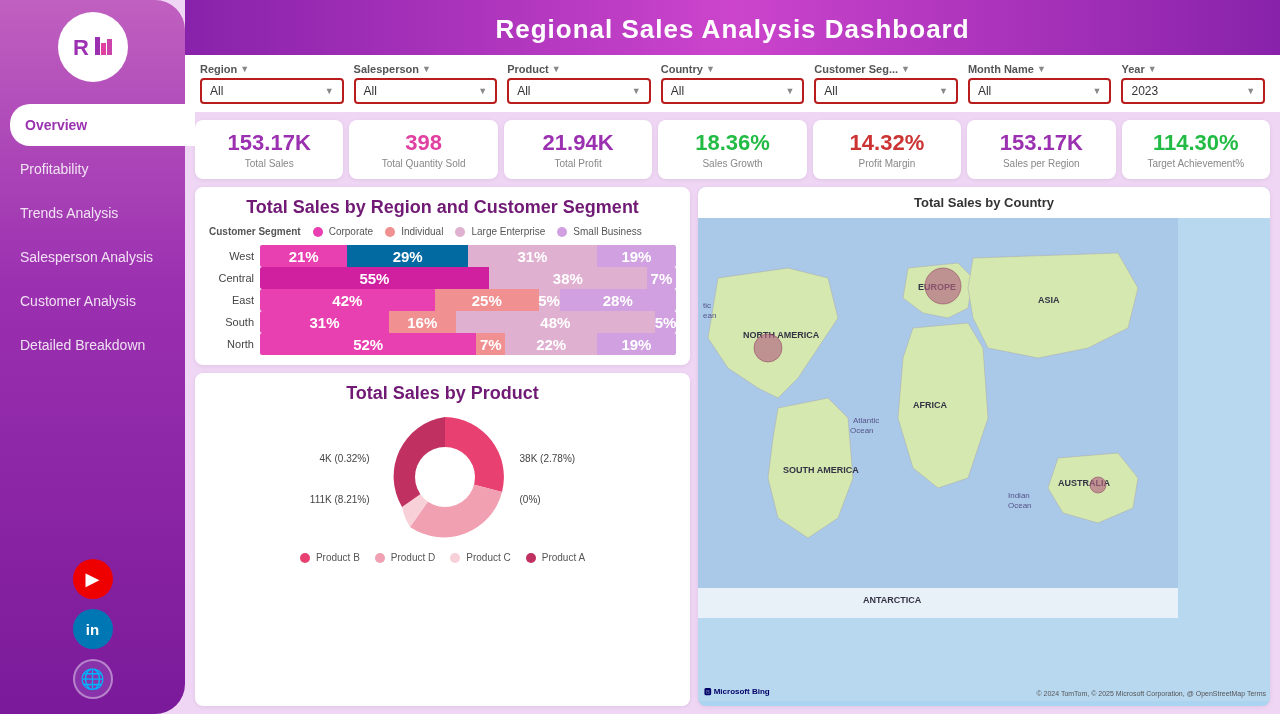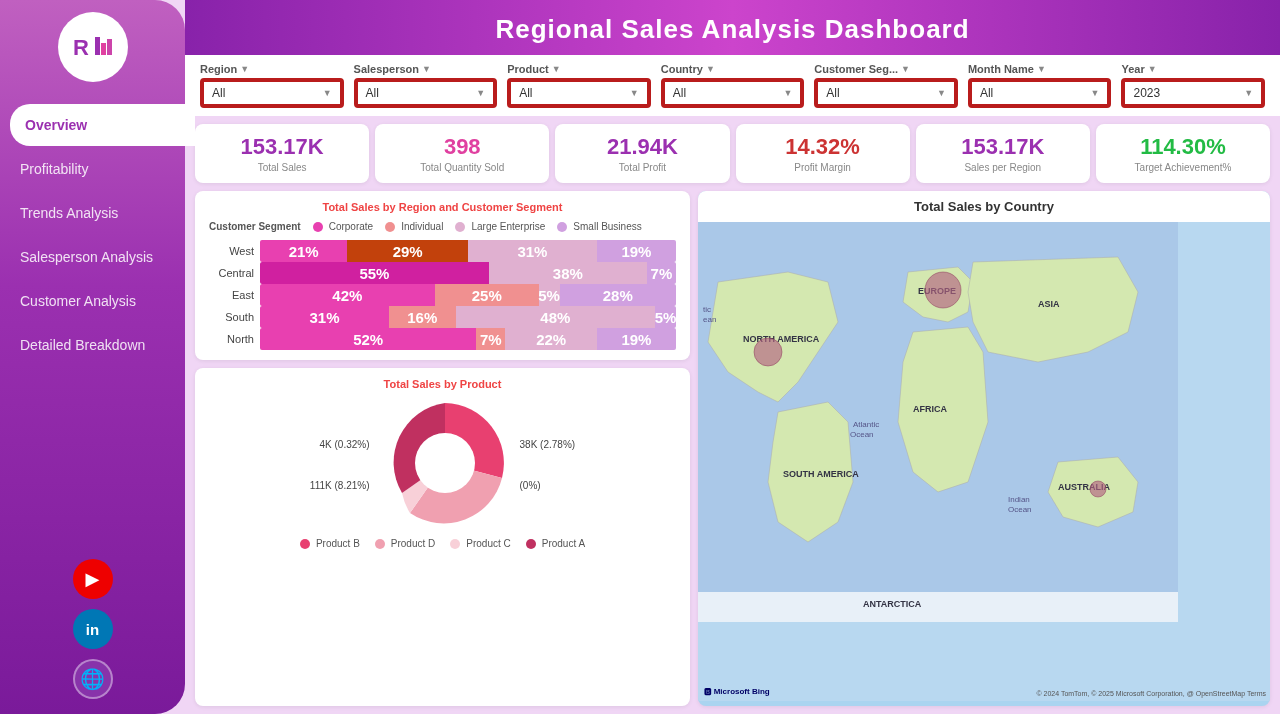--- a/index.html
+++ b/index.html
@@ -120,21 +120,21 @@
     }
     .filter-label {
       font-size: 11px;
       color: #555;
       font-weight: 600;
       display: flex;
       align-items: center;
       gap: 3px;
     }
     .filter-select {
-      border: 4px solid #b91c1c;
+      border: 2px solid #b91c1c;
       border-radius: 4px;
       padding: 4px 8px;
       font-size: 12px;
       color: #333;
       background: white;
       cursor: pointer;
       display: flex;
       align-items: center;
       justify-content: space-between;
     }
@@ -183,23 +183,23 @@
     }
 
     
     .chart-card {
       background: white;
       border-radius: 8px;
       padding: 10px 14px;
       box-shadow: 0 1px 4px rgba(0,0,0,0.08);
     }
     .chart-title {
-      font-size: 11px;
+      font-size: 18px;
       font-weight: 600;
-      color: #ef4444;
+      color: #701a75;
       text-align: center;
       margin-bottom: 8px;
     }
     .legend {
       display: flex;
       gap: 12px;
       font-size: 10px;
       color: #555;
       margin-bottom: 8px;
       flex-wrap: wrap;
@@ -391,20 +391,24 @@
     </div>
     <div class="kpi-card">
       <div class="kpi-value kpi-pink">398</div>
       <div class="kpi-label">Total Quantity Sold</div>
     </div>
     <div class="kpi-card">
       <div class="kpi-value kpi-purple">21.94K</div>
       <div class="kpi-label">Total Profit</div>
     </div>
     <div class="kpi-card">
+      <div class="kpi-value kpi-green">18.36%</div>
+      <div class="kpi-label">Sales Growth</div>
+    </div>
+    <div class="kpi-card">
       <div class="kpi-value" style="color:#cc3333;">14.32%</div>
       <div class="kpi-label">Profit Margin</div>
     </div>
     <div class="kpi-card">
       <div class="kpi-value kpi-purple">153.17K</div>
       <div class="kpi-label">Sales per Region</div>
     </div>
     <div class="kpi-card">
       <div class="kpi-value kpi-green">114.30%</div>
       <div class="kpi-label">Target Achievement%</div>
@@ -434,21 +438,21 @@
           <div class="legend-item">
             <div class="legend-dot" style="background:#d0a0e0;"></div>
             <span>Small Business</span>
           </div>
         </div>
         <div class="bar-chart" id="bar-chart-rows">
             <div class="bar-row">
               <div class="bar-region">West</div>
               <div class="bar-segments">
                 <div class="bar-segment" style="width: 21%; background: rgb(232, 64, 176);">21%</div>
-                <div class="bar-segment" style="width: 29%; background: #c2410c;">29%</div>
+                <div class="bar-segment" style="width: 29%; background: #0369a1;">29%</div>
                 <div class="bar-segment" style="width: 31%; background: rgb(224, 176, 208);">31%</div>
                 <div class="bar-segment" style="width: 19%; background: rgb(208, 160, 224);">19%</div>
               </div>
             </div>
             <div class="bar-row">
               <div class="bar-region">Central</div>
               <div class="bar-segments">
                 <div class="bar-segment" style="width: 55%; background: rgb(208, 32, 160);">55%</div>
                 <div class="bar-segment" style="width: 38%; background: rgb(224, 176, 208);">38%</div>
                 <div class="bar-segment" style="width: 7%; background: rgb(208, 160, 224);">7%</div>

